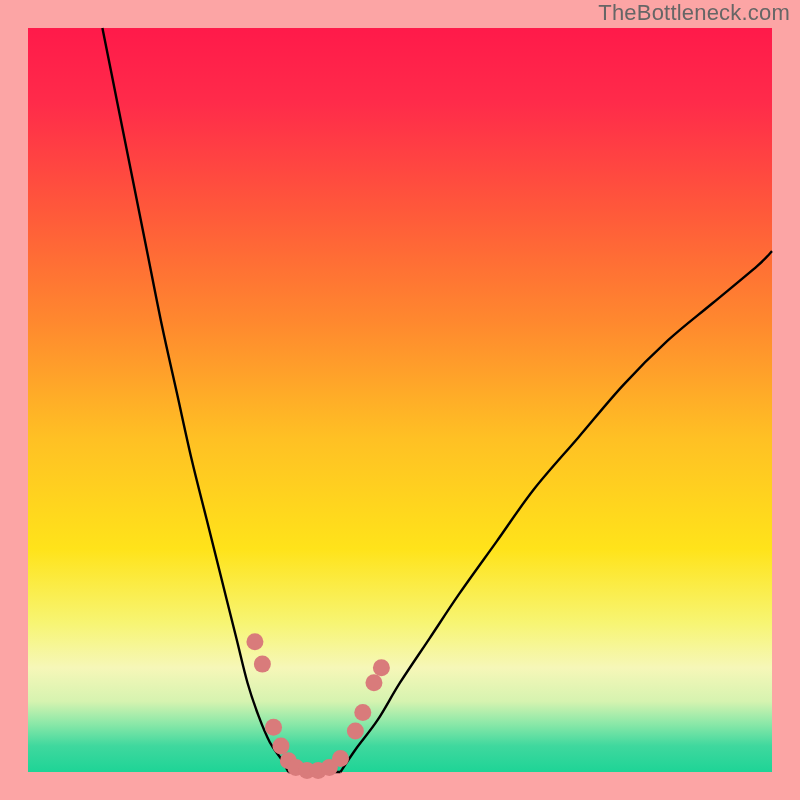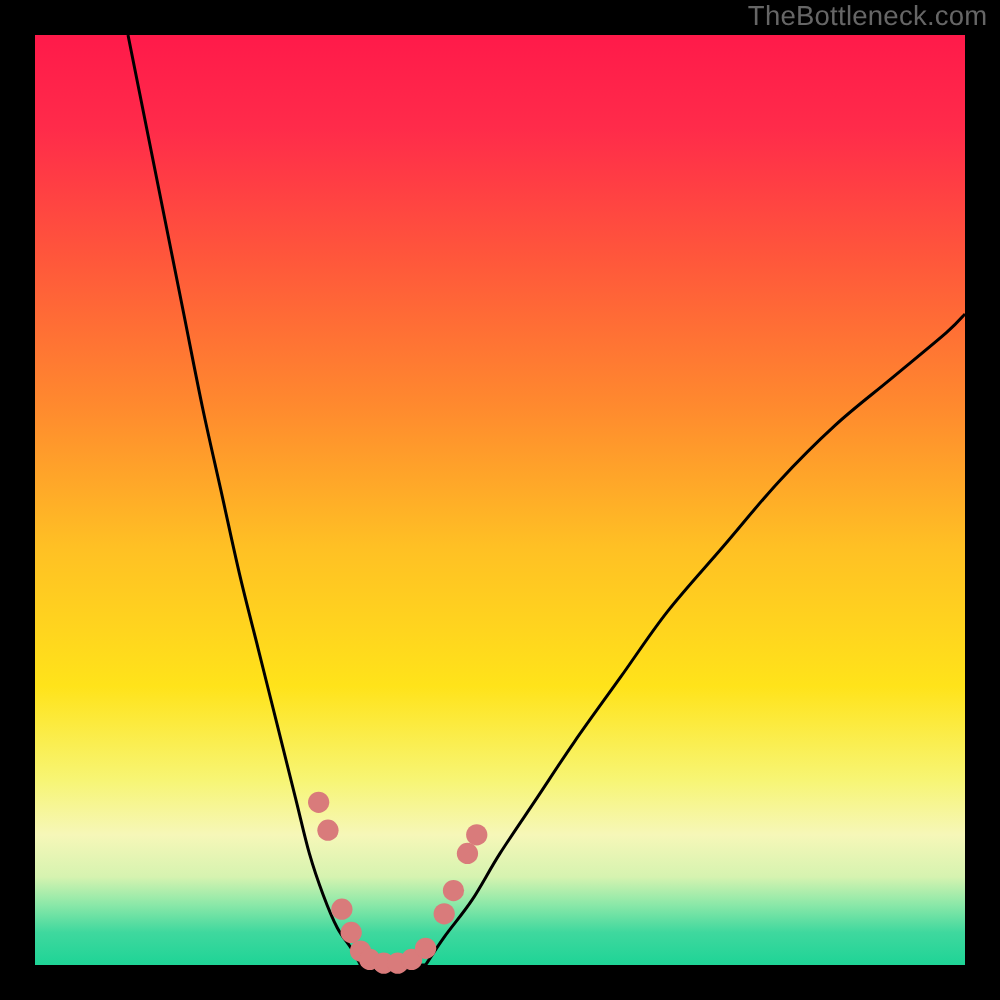--- a/index.html
+++ b/index.html
@@ -6,21 +6,21 @@
     margin: 0;
     padding: 0;
     width: 800px;
     height: 800px;
     overflow: hidden;
     font-family: Arial, Helvetica, sans-serif;
   }
   .frame {
     width: 800px;
     height: 800px;
-    background: #000000;
+    background: #fca5a5;
     position: relative;
   }
   .watermark {
     position: absolute;
     top: 0;
     right: 10px;
     color: #666;
     font-size: 22px;
     font-weight: 500;
     letter-spacing: 0.2px;

